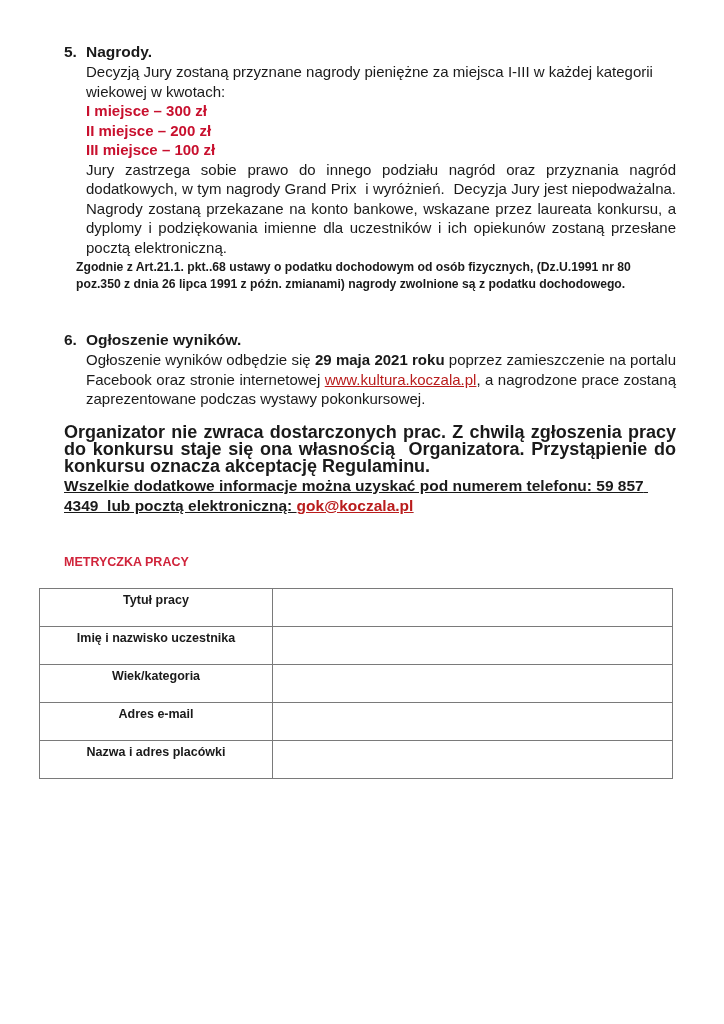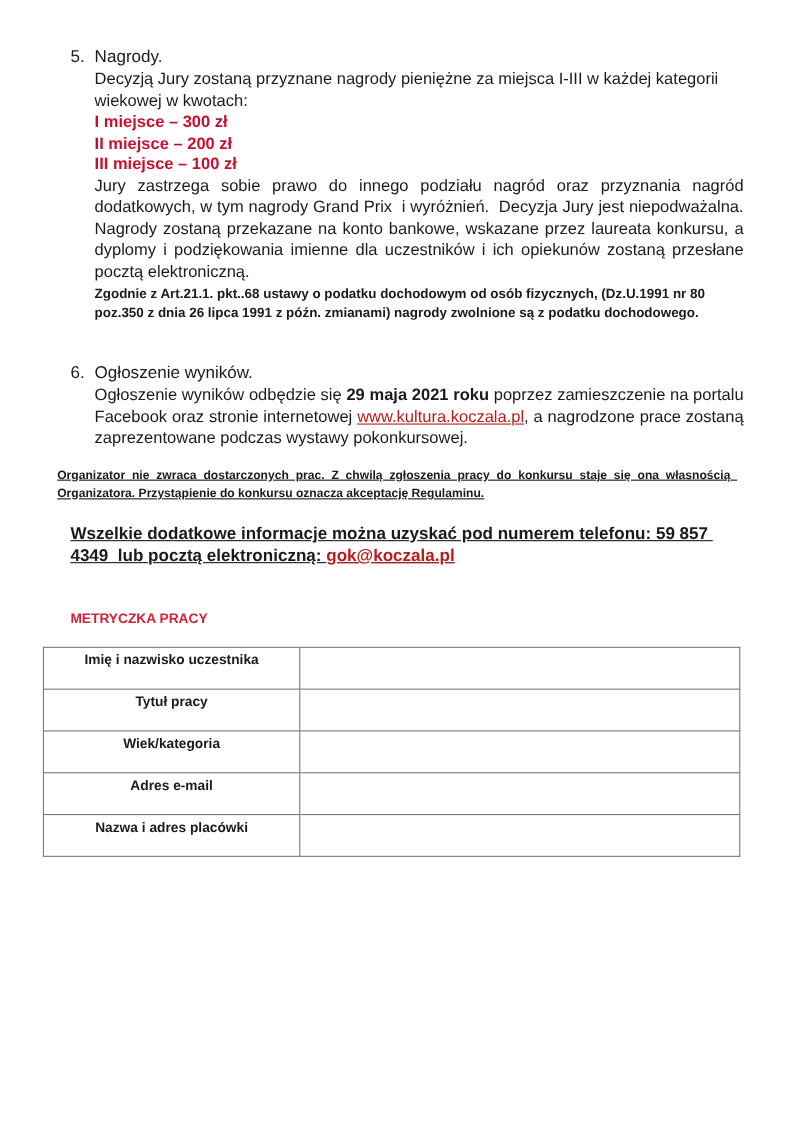--- a/index.html
+++ b/index.html
@@ -1,28 +1,28 @@
 <!DOCTYPE html>
 <html><head>
 <meta charset="utf-8">
 <style>
   html, body { margin:0; padding:0; background:#ffffff; }
   body { width:724px; height:1024px; position:relative; overflow:hidden;
          font-family:"Liberation Sans", "DejaVu Sans", sans-serif; color:#1a1a1a; }
   .page { position:absolute; left:0; top:0; width:724px; height:1024px; }
   .sec { position:absolute; left:64px; width:612px; }
-  .sec-head { font-weight:normal; font-size:15.5px; line-height:20px; }
+  .sec-head { font-weight:bold; font-size:15.5px; line-height:20px; }
   .sec-head .num { display:inline-block; width:22px; }
   .body-text { margin-left:22px; font-size:15px; line-height:19.5px; }
   .justify { text-align:justify; }
   .red { color:#c8102e; font-weight:bold; font-size:15px; line-height:19.5px; }
-  .small-bold { font-size:12.2px; font-weight:bold; line-height:17px; margin-left:22px; }
+  .small-bold { font-size:12.2px; font-weight:bold; line-height:17px; margin-left:12px; }
   .link { color:#b91c1c; text-decoration:underline; }
-  .note { position:absolute; left:52px; width:612px; font-size:11px; font-weight:bold;
-          line-height:17px; text-align:justify;text-decoration:underline; }
+  .note { position:absolute; left:64px; width:612px; font-size:18px; font-weight:bold;
+          line-height:17px; text-align:justify; }
   .contact { position:absolute; left:64px; width:612px; font-size:15.5px; font-weight:bold;
              line-height:20px;text-decoration:underline; }
   .metryczka-title { position:absolute; left:64px; top:555px; font-size:12.5px; font-weight:bold;
                      color:#d0243b;text-align:right; }
   table.form { position:absolute; left:39px; top:588px; width:634px; border-collapse:collapse; }
   table.form td { border:1.5px solid #7a7a7a; height:34px; padding:0; vertical-align:top; }
   table.form td.label { width:232px; text-align:center; font-weight:bold; font-size:12.5px;
                          padding-top:3px; line-height:16px; }
   table.form td.value { }
   table.form tr.tall td { height:34px; }
@@ -58,25 +58,25 @@
 
   <div class="note" style="top:424px; white-space:pre-wrap;">Organizator nie zwraca dostarczonych prac. Z chwilą zgłoszenia pracy do konkursu staje się ona własnością  Organizatora. Przystąpienie do konkursu oznacza akceptację Regulaminu.</div>
 
   <div class="contact" style="top:476px;"><span style="white-space:pre-wrap;">Wszelkie dodatkowe informacje można uzyskać pod numerem telefonu: 59 857 4349  lub pocztą elektroniczną: </span><a class="link">gok@koczala.pl</a></div>
 
   <div class="metryczka-title">METRYCZKA PRACY</div>
 
   <table class="form">
     <tbody>
       <tr>
-        <td class="label">Imię i nazwisko uczestnika</td>
+        <td class="label">Tytuł pracy</td>
         <td class="value"></td>
       </tr>
       <tr>
-        <td class="label">Tytuł pracy</td>
+        <td class="label">Imię i nazwisko uczestnika</td>
         <td class="value"></td>
       </tr>
       <tr>
         <td class="label">Wiek/kategoria</td>
         <td class="value"></td>
       </tr>
       <tr>
         <td class="label">Adres e-mail</td>
         <td class="value"></td>
       </tr>

